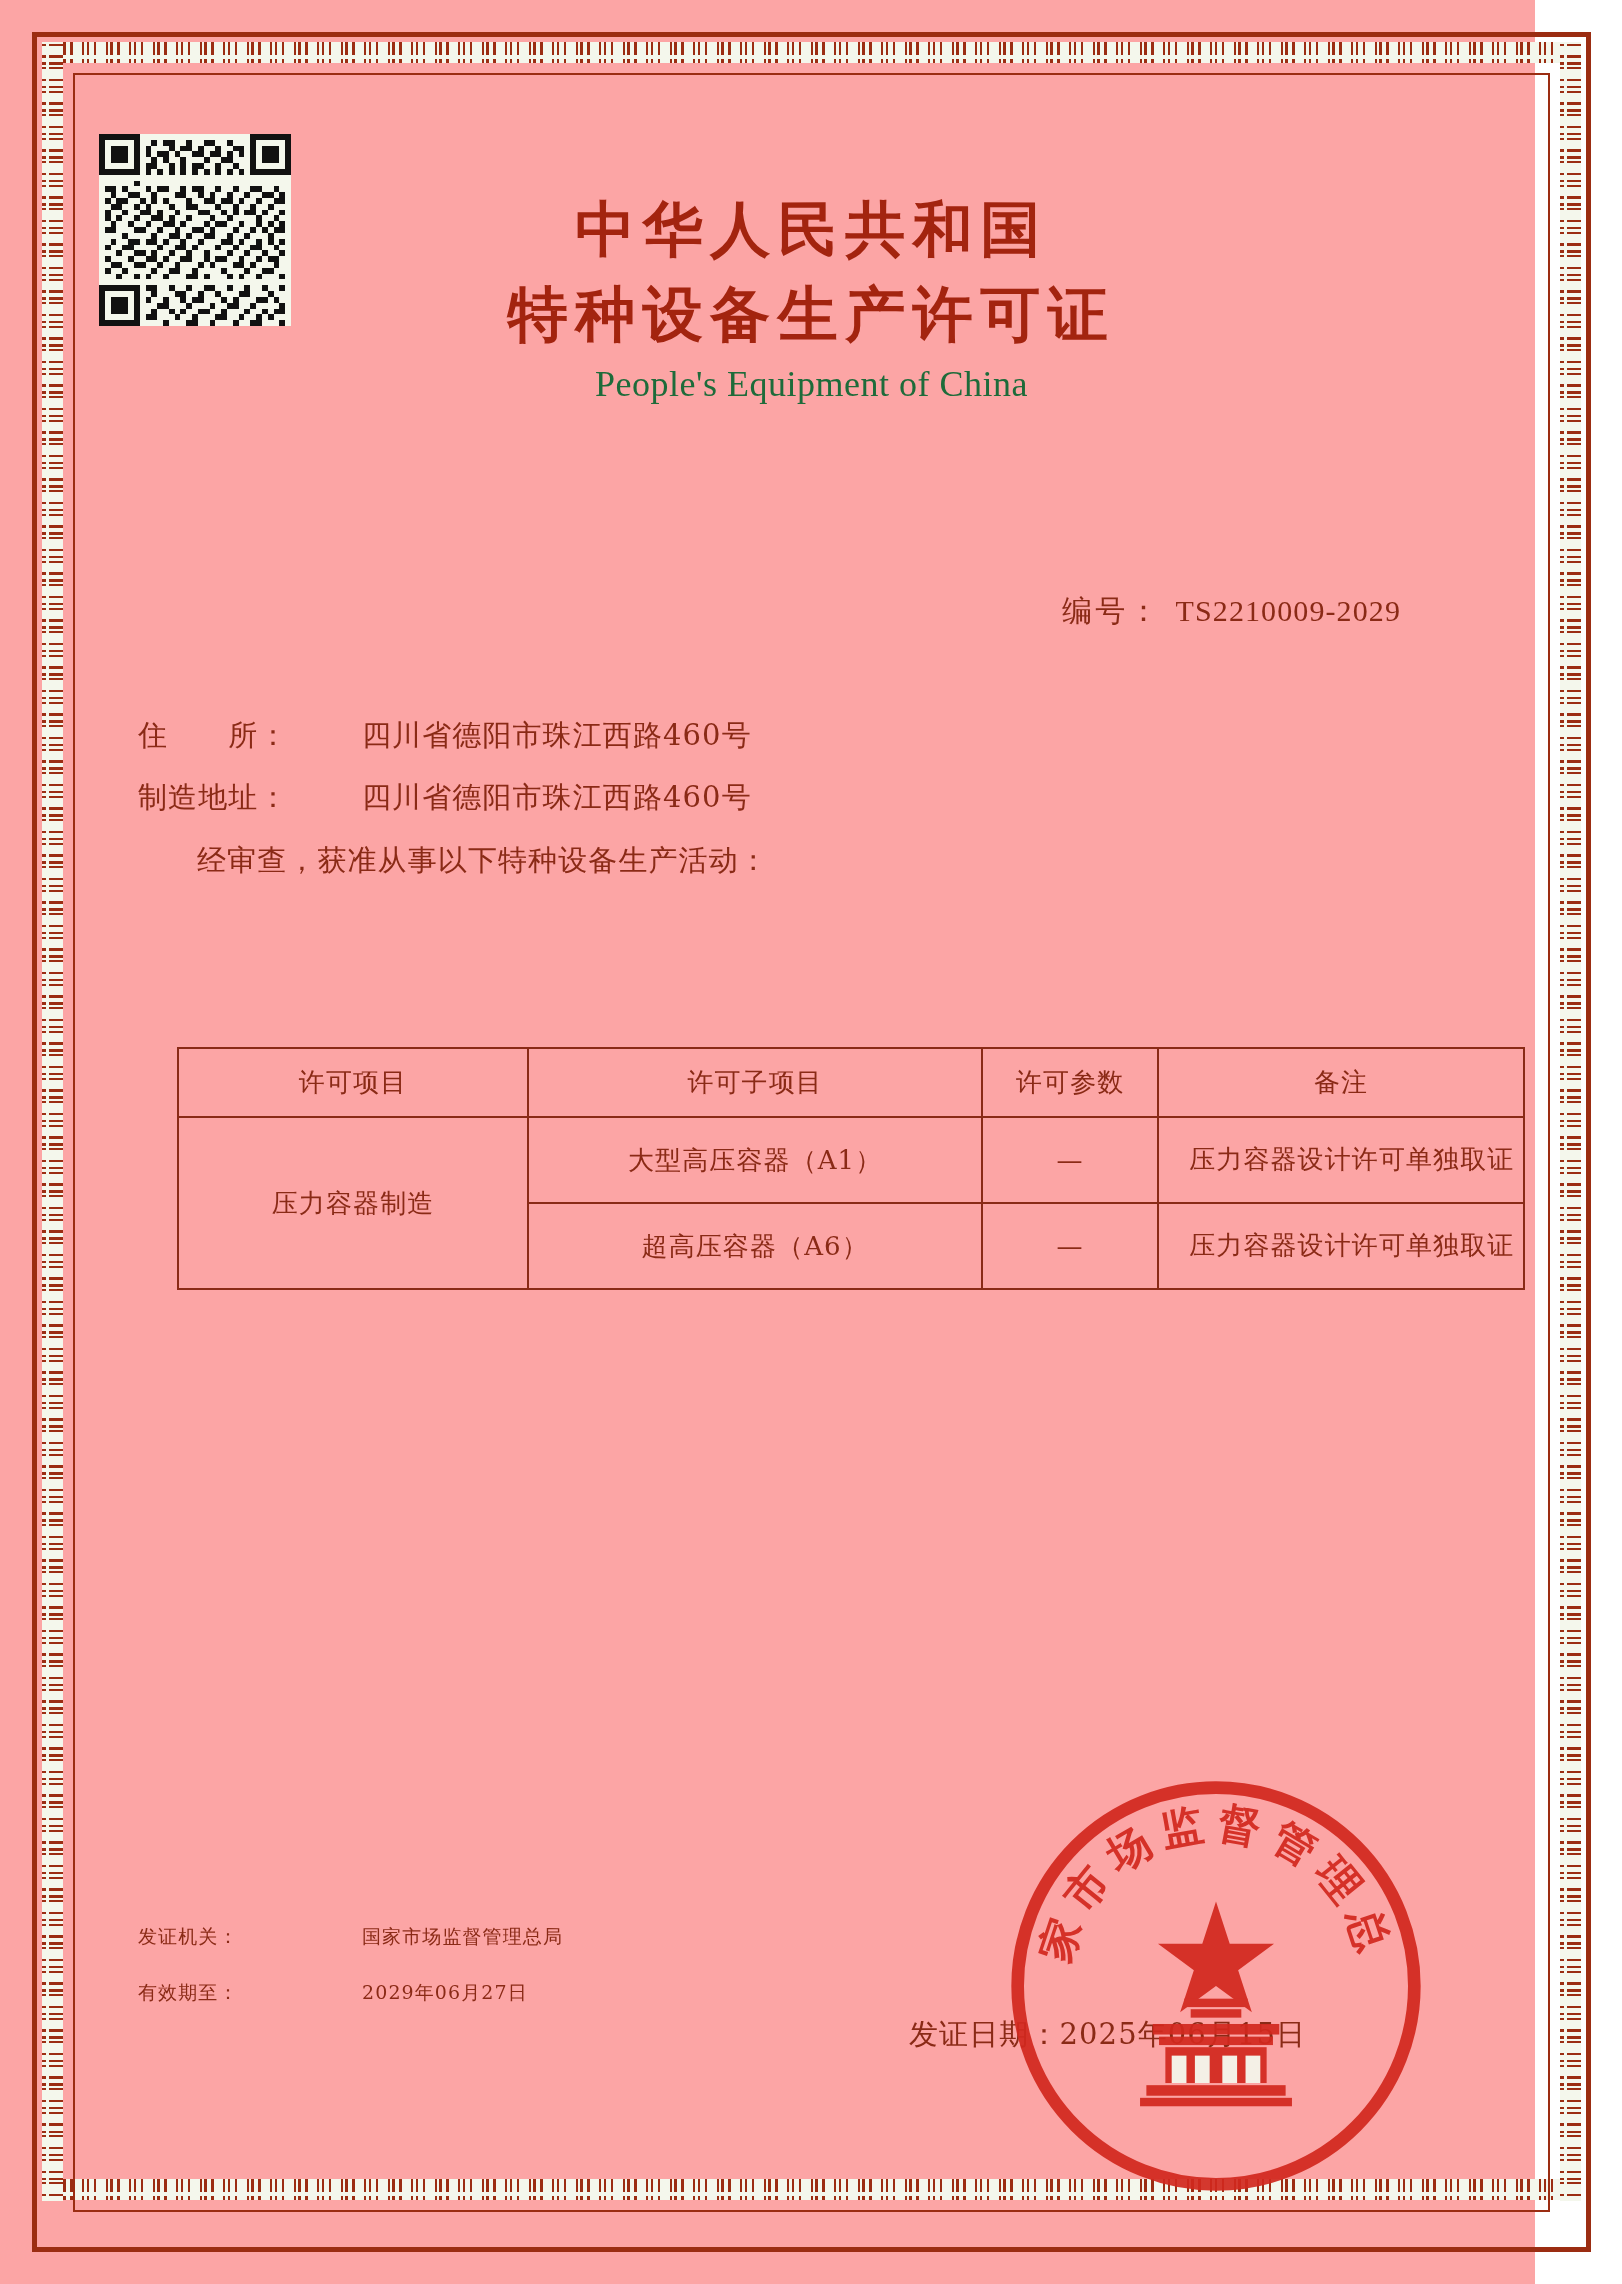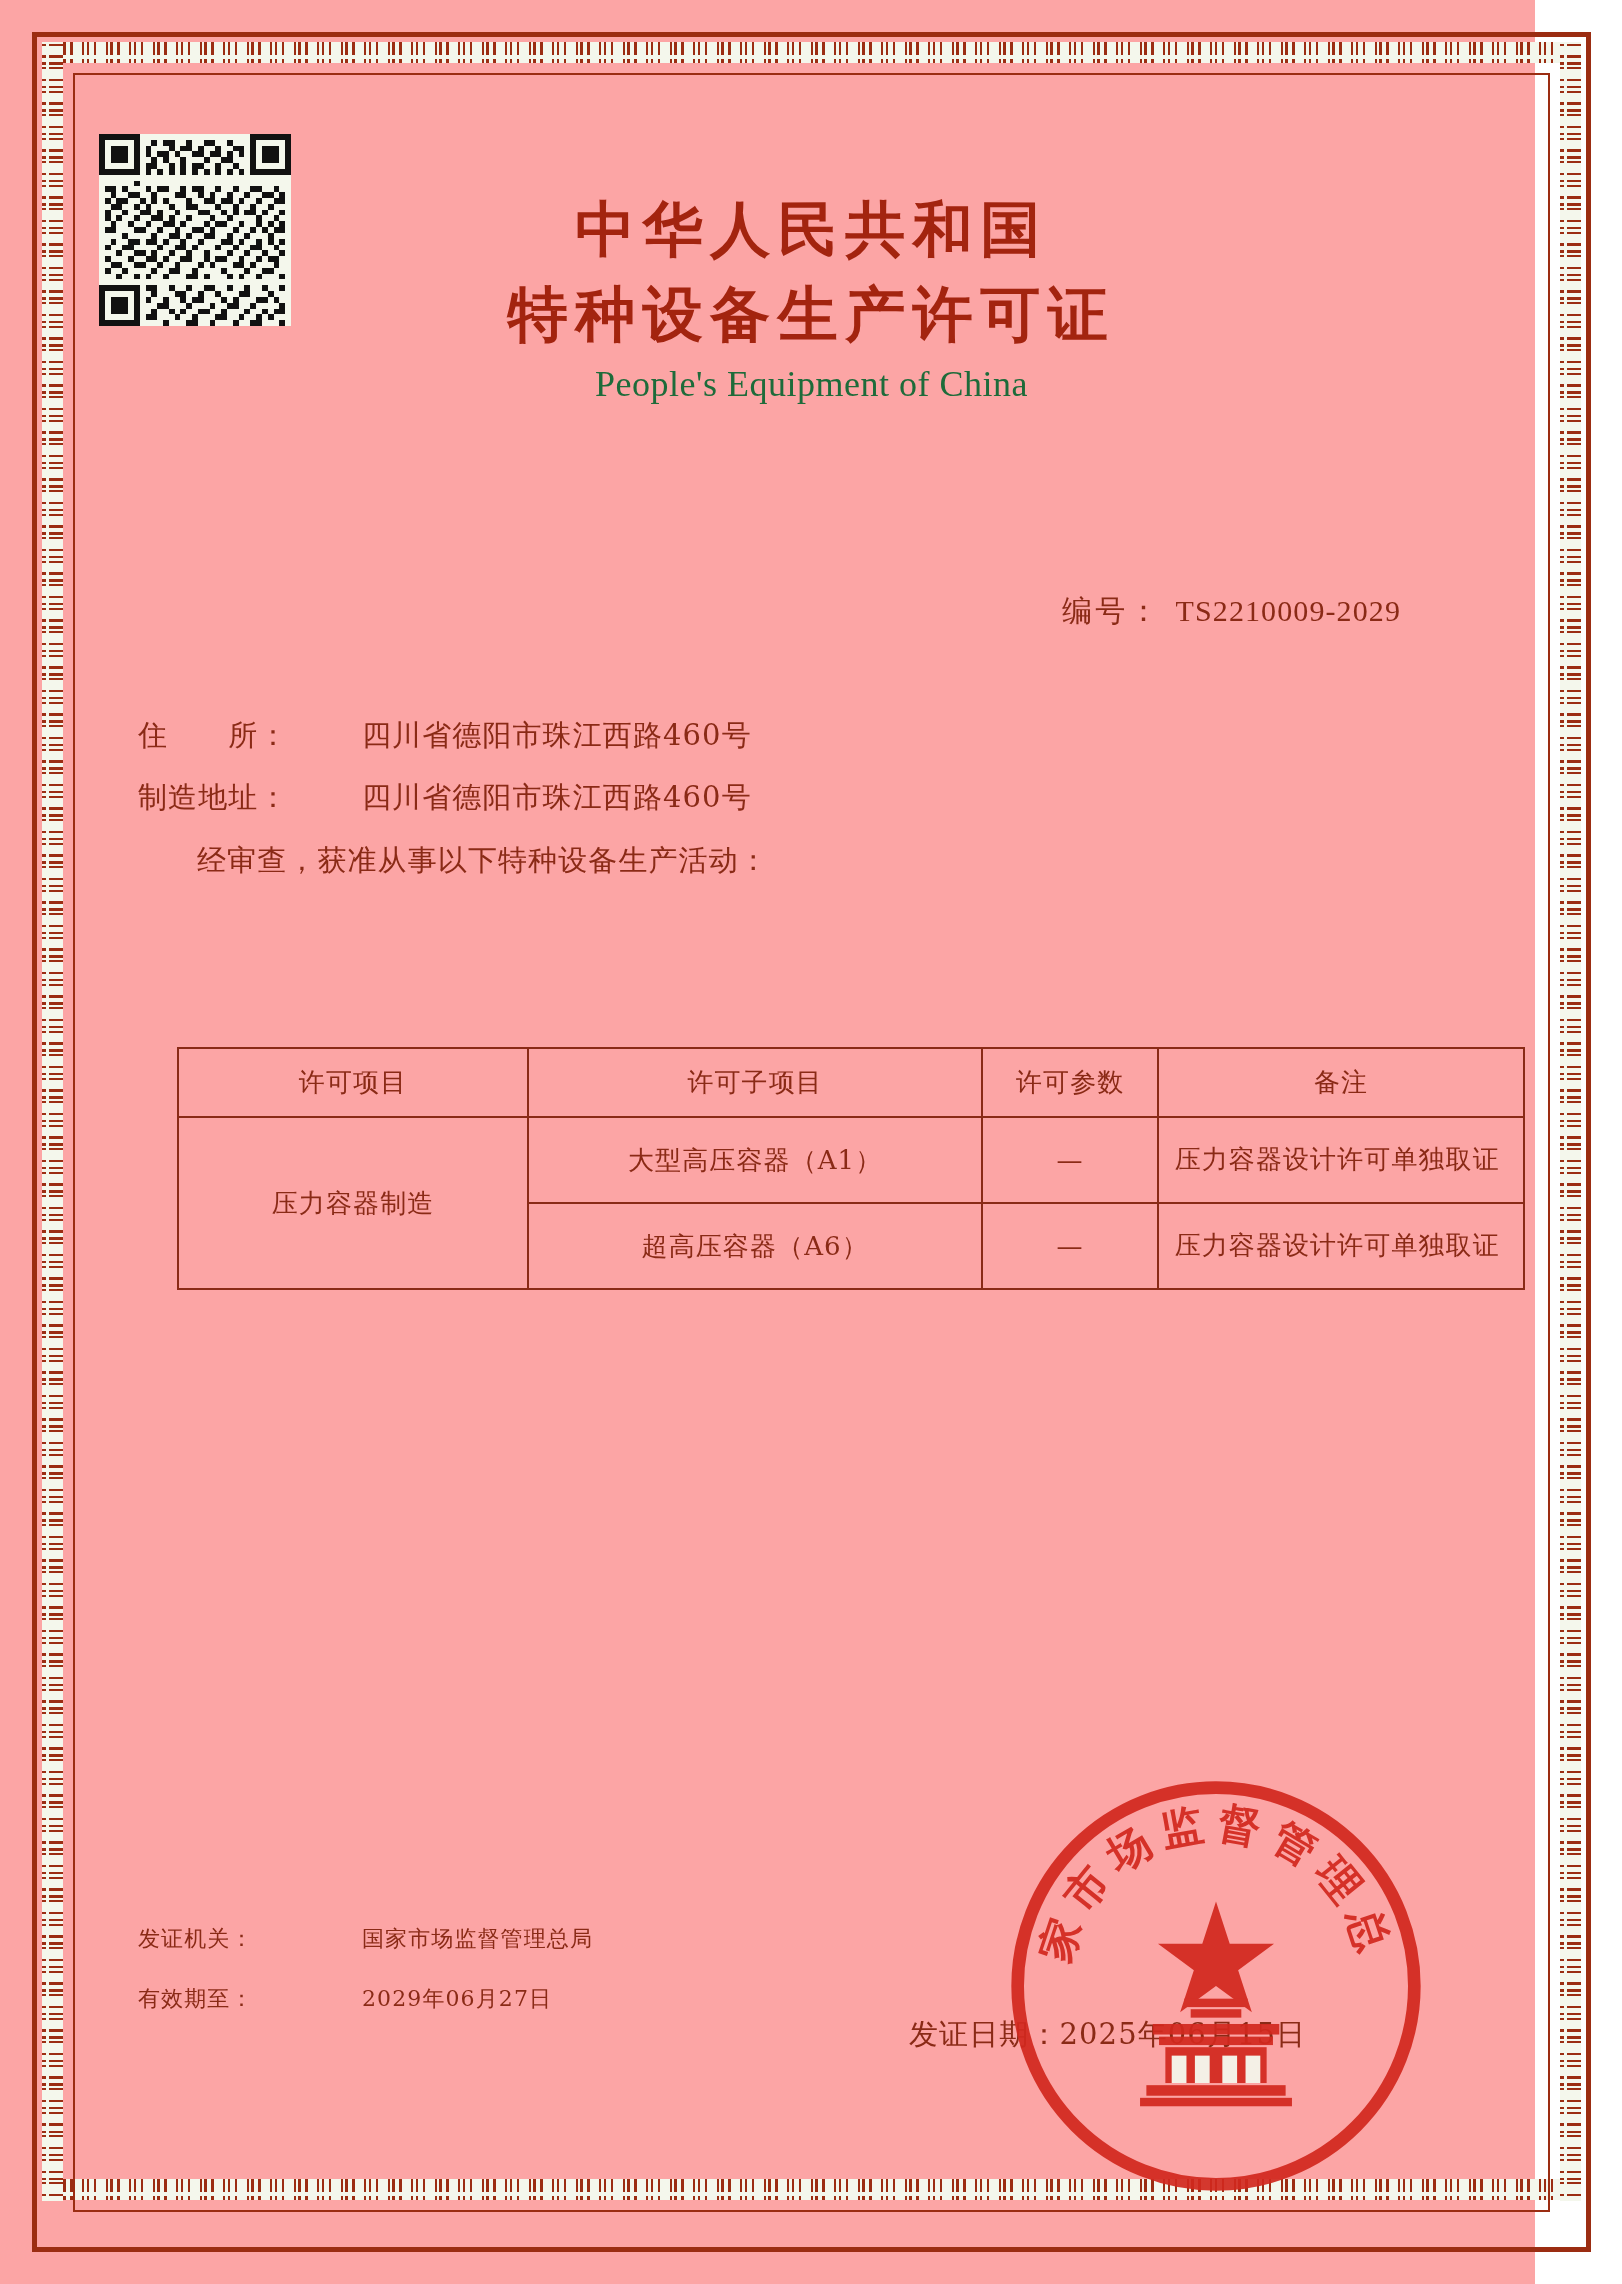--- a/index.html
+++ b/index.html
@@ -174,38 +174,38 @@
   .lic-table th, .lic-table td {
     border: 2.1px solid #8a2a16;
     padding: 7.5px 8.6px;
     font-weight: normal;
     text-align: center;
     vertical-align: middle;
     letter-spacing: 1.1px;
   }
   .lic-table thead th { height: 52px; }
   .lic-table td.remark {
-    text-align: center;
+    text-align: right;
     line-height: 1.35;
     padding-left: 1px;
   }
   .col-item   { width: 353px; }
   .col-sub    { width: 460px; }
   .col-param  { width: 166px; }
   .col-remark { width: 370px; }
   .row-body td { height: 69px; }
 
   
   .footer {
     position: absolute;
     left: 138px;
     top: 1924px;
     width: 1347px;
     font-family: "DejaVu Serif", "Liberation Serif", serif;
-    font-size: 22px;
+    font-size: 19px;
     color: #8a2a16;
   }
   .footer-row {
     display: flex;
     align-items: baseline;
     margin-bottom: 30px;
   }
   .footer-label {
     width: 224px;
     letter-spacing: 1.1px;

